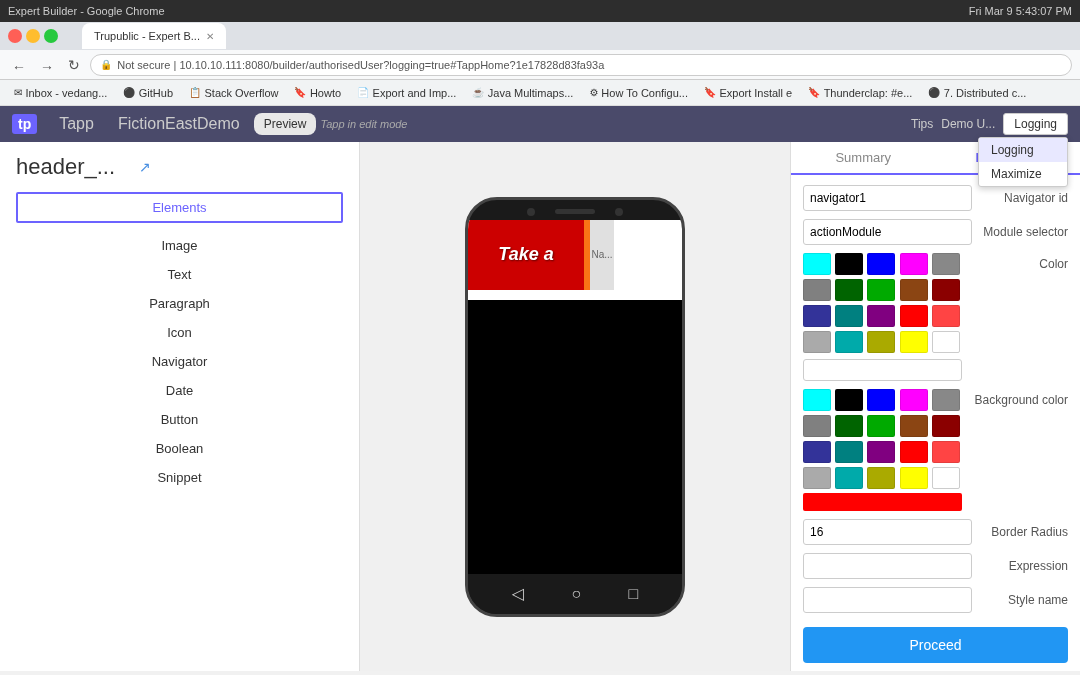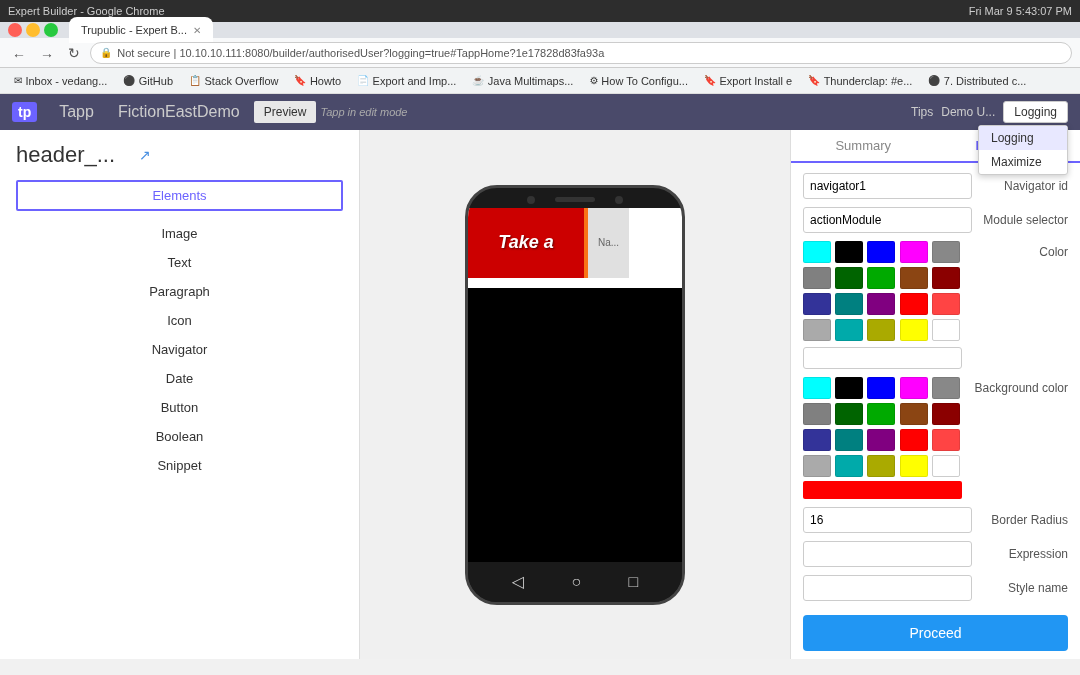--- a/index.html
+++ b/index.html
@@ -15,25 +15,25 @@
       padding: 0 8px;
       color: #ccc;
       font-size: 11px;
     }
     .os-bar-left { display: flex; align-items: center; gap: 8px; }
     .os-bar-right { display: flex; align-items: center; gap: 6px; }
 
     
     .chrome-title-bar {
       background: #dee1e6;
-      height: 16px;
+      height: 28px;
       display: flex;
       align-items: center;
       padding: 0 8px;
-      gap: 11px;
+      gap: 24px;
     }
     .window-controls { display: flex; gap: 4px; align-items: center; }
     .win-btn { width: 14px; height: 14px; border-radius: 50%; border: none; cursor: pointer; }
     .win-btn.close { background: #ff5f56; }
     .win-btn.min { background: #ffbd2e; }
     .win-btn.max { background: #27c93f; }
     .chrome-tab {
       background: #fff;
       height: 26px;
       padding: 0 12px;
@@ -119,21 +119,21 @@
       font-size: 16px;
       padding: 4px 10px;
       cursor: pointer;
       border-radius: 4px;
     }
     .preview-tab {
       background: #e8e8e8;
       color: #333;
       font-size: 12px;
       padding: 4px 10px;
-      border-radius: 2px;
+      border-radius: 8px;
       cursor: pointer;
     }
     .edit-mode-label { color: #aaa; font-size: 11px; font-style: italic; }
     .app-header-right { margin-left: auto; display: flex; gap: 8px; align-items: center; }
     .header-link { color: #ccc; font-size: 12px; cursor: pointer; }
 
     
     .logging-dropdown-wrapper { position: relative; }
     .logging-btn {
       background: #fff;
@@ -260,24 +260,24 @@
       align-items: center;
       justify-content: center;
       font-size: 18px;
       font-style: italic;
       font-weight: bold;
       color: #fff;
       text-shadow: 1px 1px 2px rgba(0,0,0,0.5);
       overflow: hidden;
     }
     .phone-nav-button {
-      width: 45px;
+      width: 30px;
       height: 70px;
       background: #e0e0e0;
-      border-left: 4px solid #f97316;
+      border-left: 6px solid #f97316;
       display: flex;
       align-items: center;
       justify-content: center;
       font-size: 10px;
       color: #666;
     }
     .phone-black-area {
       flex: 1;
       background: #000;
     }

